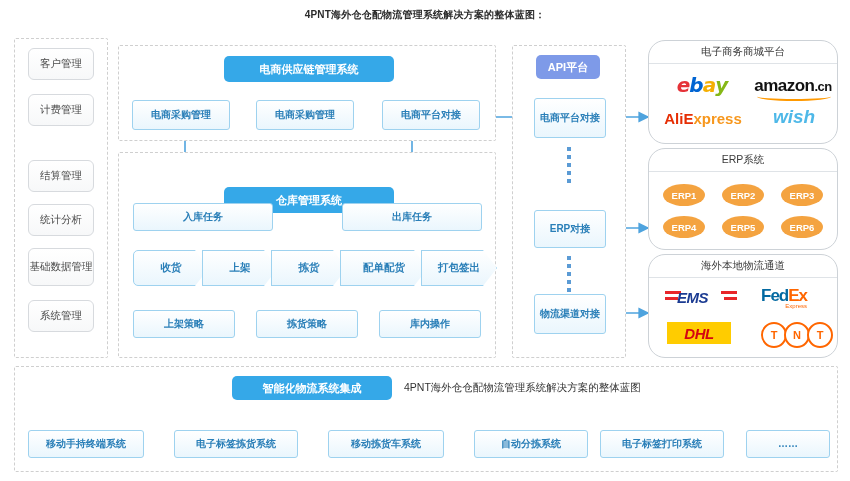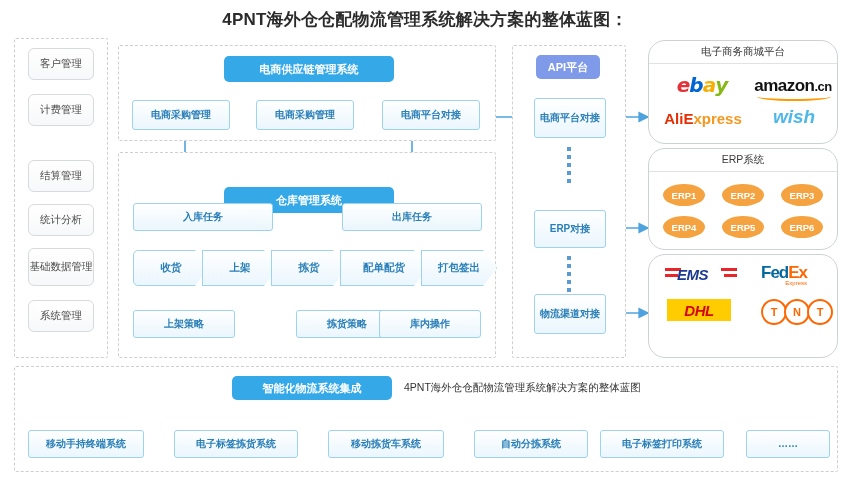--- a/index.html
+++ b/index.html
@@ -6,21 +6,21 @@
   body{
     width:850px;height:481px;background:#ffffff;overflow:hidden;
     font-family:"Liberation Sans","DejaVu Sans",sans-serif;
     color:#333;position:relative;
   }
   .page{position:relative;width:850px;height:481px;}
 
   
   .page-title{
     position:absolute;left:0;top:8px;width:850px;text-align:center;
-    font-size:17px;font-weight:bold;color:#2b2b2b;letter-spacing:.2px;
+    font-size:10px;font-weight:bold;color:#2b2b2b;letter-spacing:.2px;
   }
 
   
   .dashed{
     position:absolute;border:1px dashed #cfcfcf;border-radius:2px;background:#fff;
   }
 
   
   .sbox{
     position:absolute;border:1px solid #d7dade;border-radius:6px;
@@ -227,21 +227,21 @@
   <div class="chev" style="left:340px;top:250px;width:86px;">
     <span>配单配货</span>
   </div>
   <div class="chev" style="left:421px;top:250px;width:74px;">
     <span>打包签出</span>
   </div>
 
   <div class="bbox" style="left:133px;top:310px;width:100px;height:26px;">
     <span>上架策略</span>
   </div>
-  <div class="bbox" style="left:256px;top:310px;width:100px;height:26px;margin-left:40px;">
+  <div class="bbox" style="left:256px;top:310px;width:100px;height:26px;">
     <span>拣货策略</span>
   </div>
   <div class="bbox" style="left:379px;top:310px;width:100px;height:26px;">
     <span>库内操作</span>
   </div>
 
   <div class="dashed" style="left:512px;top:45px;width:112px;height:311px;"></div>
 
   <div class="hdr purple" style="left:536px;top:55px;width:64px;height:24px;">
     <span>API平台</span>
@@ -319,20 +319,21 @@
       <div class="erp-pill" style="left:73px;top:44px;">
         <span>ERP5</span>
       </div>
       <div class="erp-pill" style="left:132px;top:44px;">
         <span>ERP6</span>
       </div>
     </div>
   </div>
 
   <div class="panel" style="left:648px;top:254px;width:188px;height:102px;">
+    <div class="panel-title">海外本地物流通道</div>
     <div class="panel-body">
 
       <div class="logo" style="left:16px;top:10px;">
         <div class="ems">
           <span class="bar" style="left:0;top:3px;width:16px;"></span>
           <span class="bar" style="left:0;top:9px;width:13px;"></span>
           <span class="bar" style="left:56px;top:3px;width:16px;"></span>
           <span class="bar" style="left:59px;top:9px;width:13px;"></span>
           <span class="txt">EMS</span>
         </div>

